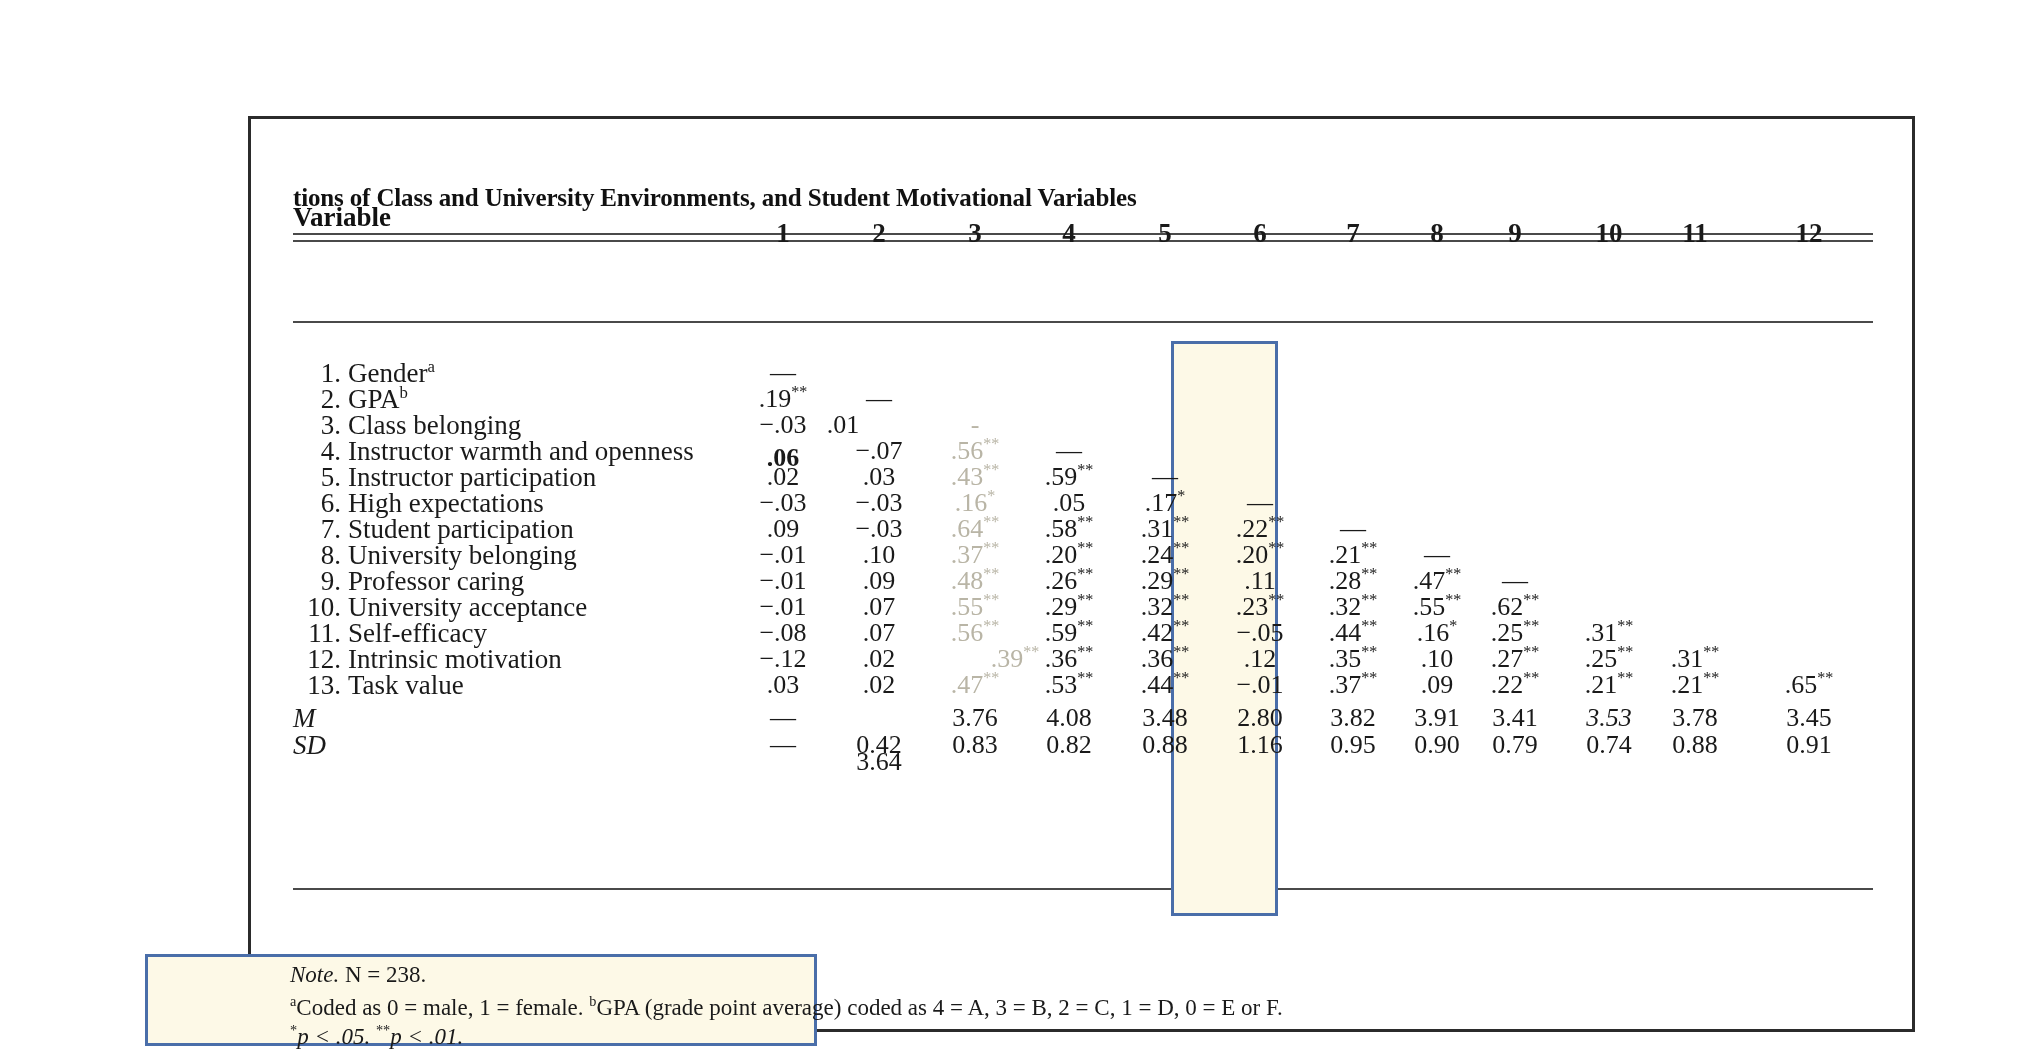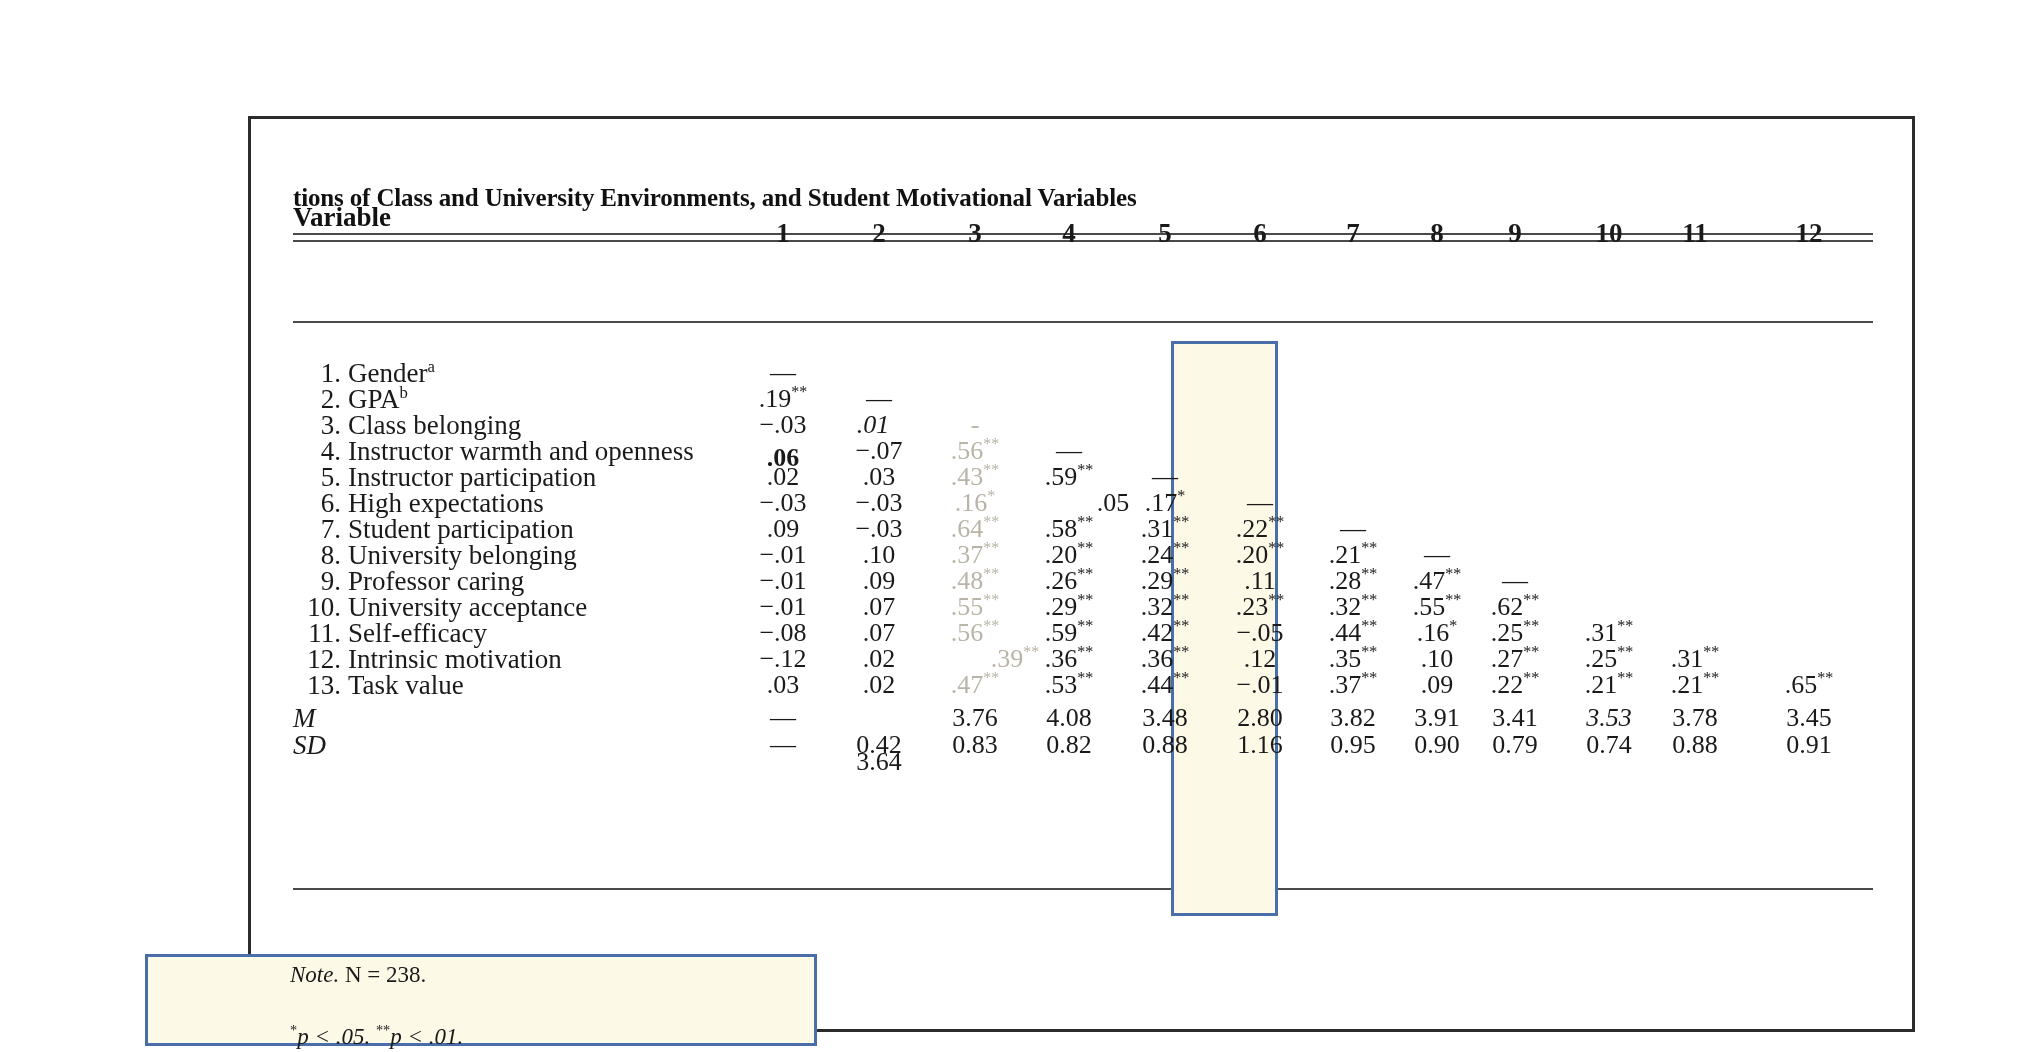--- a/index.html
+++ b/index.html
@@ -188,35 +188,35 @@
         <div class="row-label" style="left: 48px; top: 473px;"><span class="num">10.</span><span>University acceptance</span></div>
         <div class="row-label" style="left: 48px; top: 499px;"><span class="num">11.</span><span>Self-efficacy</span></div>
         <div class="row-label" style="left: 48px; top: 525px;"><span class="num">12.</span><span>Intrinsic motivation</span></div>
         <div class="row-label" style="left: 48px; top: 551px;"><span class="num">13.</span><span>Task value</span></div>
       </div>
     <div id="data-cells">
         <div class="cell" style="left: 484px; top: 239px; width: 96px;">—</div>
         <div class="cell" style="left: 484px; top: 265px; width: 96px;">.19<sup>**</sup></div>
         <div class="cell" style="left: 580px; top: 265px; width: 96px;">—</div>
         <div class="cell" style="left: 484px; top: 291px; width: 96px;">−.03</div>
-        <div class="cell" style="left: 574px; top: 291px; width: 96px; font-style: italic;">.01</div>
+        <div class="cell" style="left: 544px; top: 291px; width: 96px;">.01</div>
         <div class="cell masked" style="left: 676px; top: 291px; width: 96px;">-</div>
         <div class="cell" style="left: 484px; top: 324px; width: 96px; font-weight: bold;">.06</div>
         <div class="cell" style="left: 580px; top: 317px; width: 96px;">−.07</div>
         <div class="cell masked" style="left: 676px; top: 317px; width: 96px;">.56<sup>**</sup></div>
         <div class="cell" style="left: 770px; top: 317px; width: 96px;">—</div>
         <div class="cell" style="left: 484px; top: 343px; width: 96px;">.02</div>
         <div class="cell" style="left: 580px; top: 343px; width: 96px;">.03</div>
         <div class="cell masked" style="left: 676px; top: 343px; width: 96px;">.43<sup>**</sup></div>
         <div class="cell" style="left: 770px; top: 343px; width: 96px;">.59<sup>**</sup></div>
         <div class="cell" style="left: 866px; top: 343px; width: 96px;">—</div>
         <div class="cell" style="left: 484px; top: 369px; width: 96px;">−.03</div>
         <div class="cell" style="left: 580px; top: 369px; width: 96px;">−.03</div>
         <div class="cell masked" style="left: 676px; top: 369px; width: 96px;">.16<sup>*</sup></div>
-        <div class="cell" style="left: 814px; top: 369px; width: 96px;">.05</div>
+        <div class="cell" style="left: 770px; top: 369px; width: 96px;">.05</div>
         <div class="cell" style="left: 866px; top: 369px; width: 96px;">.17<sup>*</sup></div>
         <div class="cell" style="left: 961px; top: 369px; width: 96px;">—</div>
         <div class="cell" style="left: 484px; top: 395px; width: 96px;">.09</div>
         <div class="cell" style="left: 580px; top: 395px; width: 96px;">−.03</div>
         <div class="cell masked" style="left: 676px; top: 395px; width: 96px;">.64<sup>**</sup></div>
         <div class="cell" style="left: 770px; top: 395px; width: 96px;">.58<sup>**</sup></div>
         <div class="cell" style="left: 866px; top: 395px; width: 96px;">.31<sup>**</sup></div>
         <div class="cell" style="left: 961px; top: 395px; width: 96px;">.22<sup>**</sup></div>
         <div class="cell" style="left: 1054px; top: 395px; width: 96px;">—</div>
         <div class="cell" style="left: 484px; top: 421px; width: 96px;">−.01</div>
@@ -310,16 +310,19 @@
   </div>
 
 </div>
 
 <div class="highlight-box" id="footnote-highlight"></div>
 
 <div id="footnote-layer">
   <div class="footnote" id="footnote-note" style="left:290px; top:962px;">
     <i>Note.</i><span> N = 238.</span>
   </div>
+  <div class="footnote" id="footnote-coding" style="left:290px; top:995px;">
+    <sup>a</sup><span>Coded as 0 = male, 1 = female. </span><sup>b</sup><span>GPA (grade point average) coded as 4 = A, 3 = B, 2 = C, 1 = D, 0 = E or F.</span>
+  </div>
   <div class="footnote" id="footnote-significance" style="left:290px; top:1024px;">
     <sup>*</sup><i>p &lt; .05. </i><sup>**</sup><i>p &lt; .01.</i>
   </div>
 </div>
 
 </body></html>

